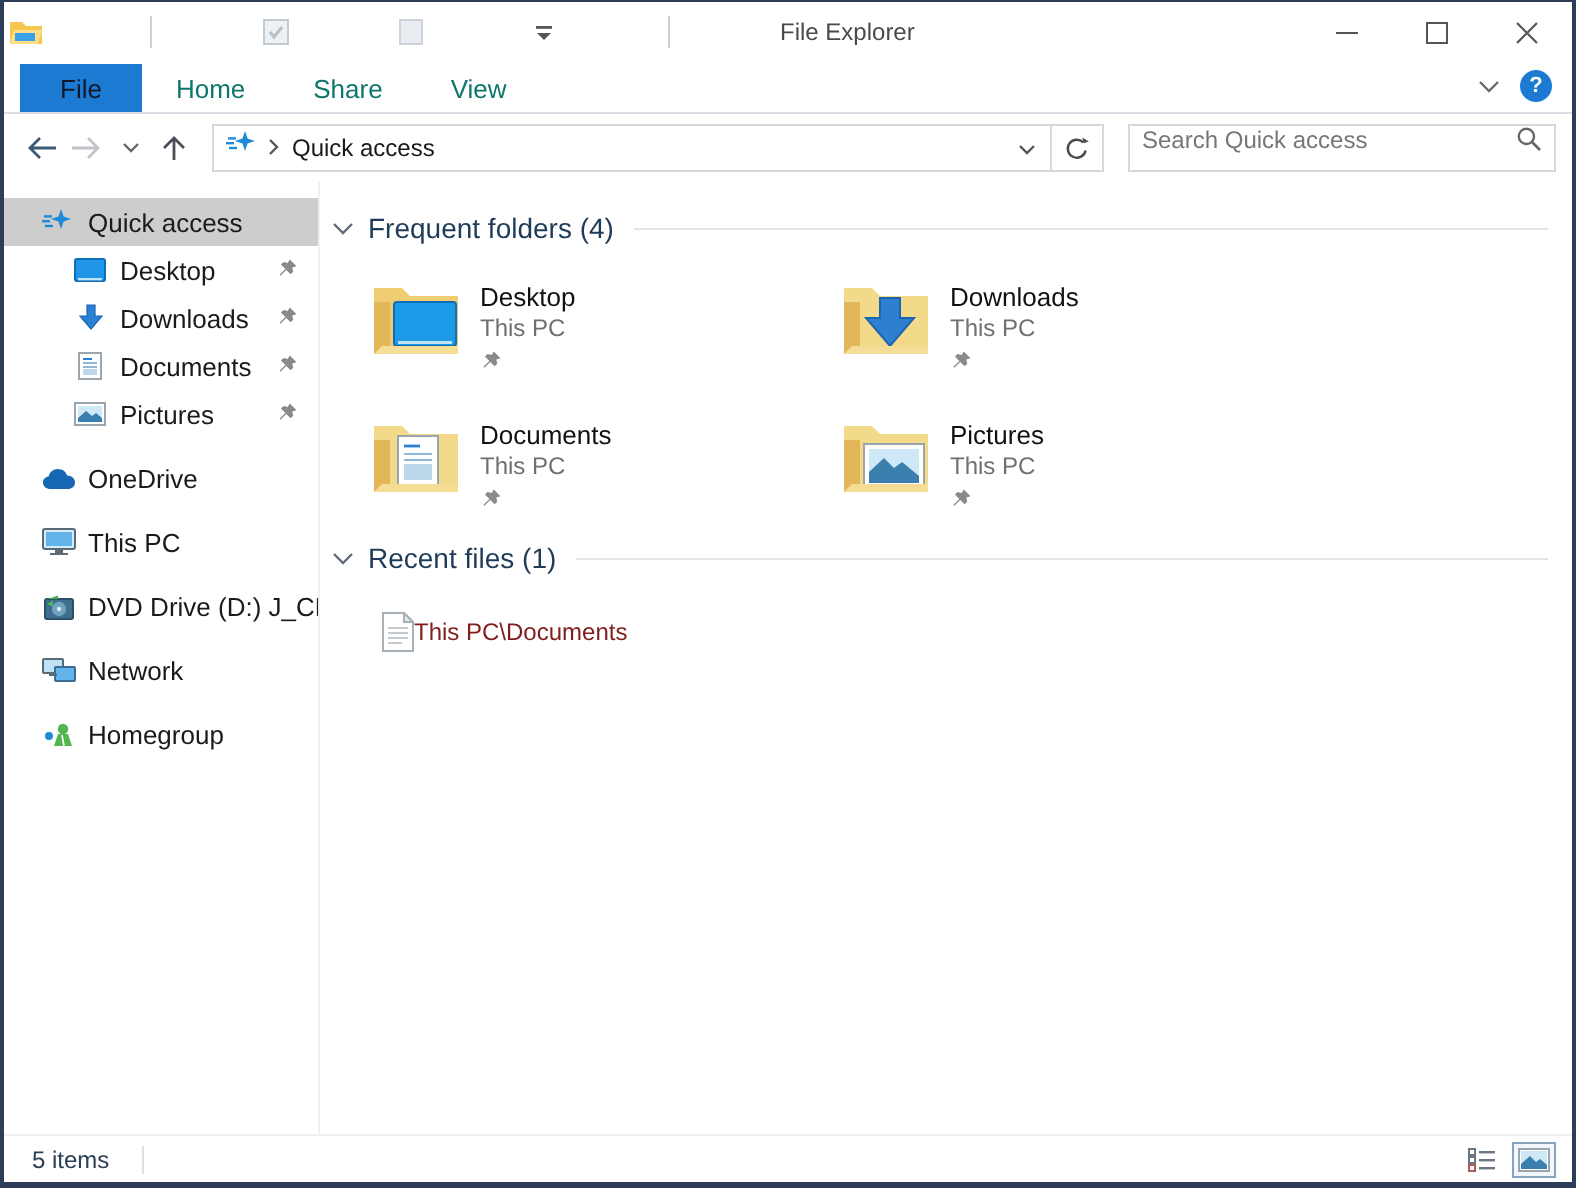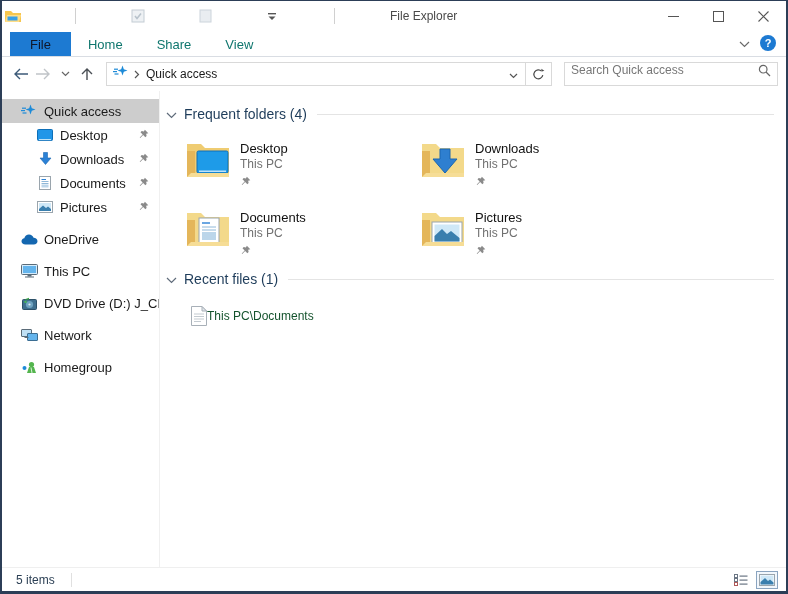--- a/index.html
+++ b/index.html
@@ -51,21 +51,21 @@
 
   .tiles { margin:16px 0 10px 19px; display:grid; grid-template-columns:235px 235px; row-gap:17px; }
   .tile { display:flex; }
   .tile-text { margin-left:9px; padding-top:2px; }
   .tile-name { font-size:13px; color:#111; }
   .tile-loc { font-size:12px; color:#707070; margin-top:1px; }
   .tile-pin { margin-top:2px; }
 
   .recent-row { display:flex; align-items:center; margin:18px 0 0 25px; }
   .file-name { font-size:13px; color:#111; margin-left:21px; width:281px; }
-  .file-loc { font-size:12px; color:#14532d; }
+  .file-loc { font-size:12px; color:#7f1d1d; }
 
   
   .statusbar { height:24px; flex:none; display:flex; align-items:center; padding:0 8px 0 14px; border-top:1px solid #efefef; }
   .status-count { font-size:12px; color:#2b3f54; }
   .status-sep { width:1px; height:14px; background:#e0e0e0; margin-left:16px; }
   .status-views { margin-left:auto; display:flex; align-items:center; gap:4px; }
   .view-btn { width:22px; height:18px; display:flex; align-items:center; justify-content:center; }
   .view-btn.selected { border:1px solid #8aa4c0; background:#f2f7fc; }
 </style>
 </head>

